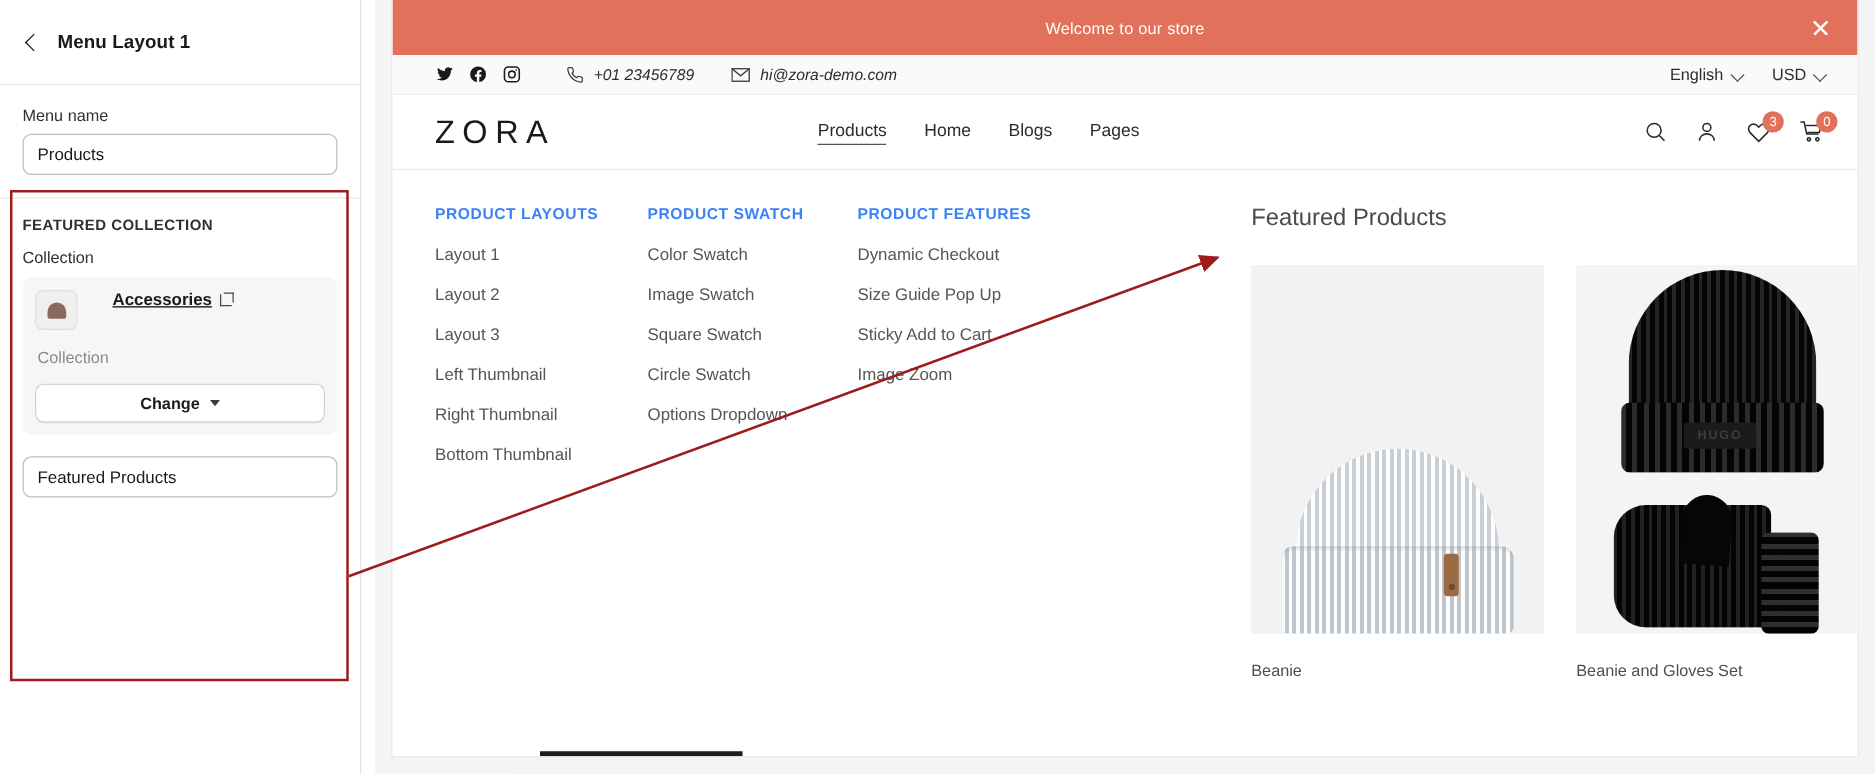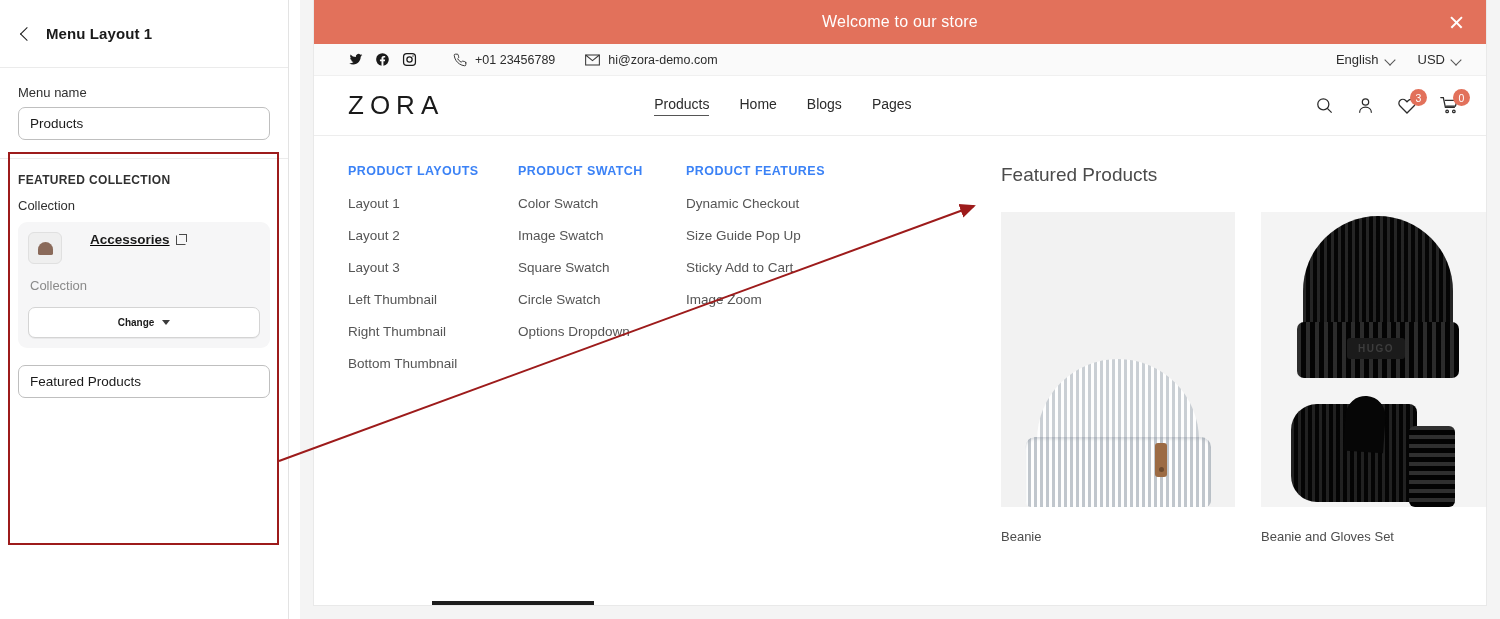--- a/index.html
+++ b/index.html
@@ -92,21 +92,21 @@
   .ext-link-icon::after {
     content:""; position:absolute; right:0; top:0; width:7px; height:7px;
     border-top:1.3px solid #4a4a4a; border-right:1.3px solid #4a4a4a;
   }
   .coll-sub { font-size: 13px; color: #8a8a8a; margin-top: 14px; padding-left: 2px; }
   .change-btn {
     margin-top: 14px; width: 100%; height: 31px;
     background: #ffffff; border: 1px solid #d4d4d4;
     border-radius: 7px; cursor: pointer;
     display: flex; align-items: center; justify-content: center; gap: 8px;
-    font-size: 10px; font-weight: 700; color: #1a1a1a;
+    font-size: 13px; font-weight: 700; color: #1a1a1a;
     font-family: "Liberation Sans", sans-serif;
     box-shadow: 0 1px 0 rgba(0,0,0,.05);
   }
   .caret-down {
     width: 0; height: 0;
     border-left: 4.5px solid transparent;
     border-right: 4.5px solid transparent;
     border-top: 5px solid #3b3b3b;
   }
 
@@ -134,21 +134,21 @@
   .preview-frame {
     position: relative; width: 1172px; height: 605px;
     margin-top: 0; background: #ffffff;
     box-shadow: 0 0 0 1px #e9e9e9;
     overflow: hidden;
   }
 
   .announce-bar {
     position: relative; height: 44px;
     display: flex; align-items: center; justify-content: center;
-    font-size: 16px; color: #ffffff; letter-spacing: .2px;
+    font-size: 13px; color: #ffffff; letter-spacing: .2px;
   }
   .announce-close {
     position: absolute; right: 22px; top: 50%; transform: translateY(-50%);
     width: 15px; height: 15px; cursor: pointer;
   }
   .announce-close::before, .announce-close::after {
     content: ""; position: absolute; left: 0; top: 7px;
     width: 15px; height: 1.6px; background: #fff;
   }
   .announce-close::before { transform: rotate(45deg); }
@@ -156,21 +156,21 @@
 
   .utility-bar {
     height: 32px; background: #fafafa;
     display: flex; align-items: center;
     padding: 0 26px 0 34px;
     border-bottom: 1px solid #f0f0f0;
     font-size: 12.5px; color: #2c2c2c;
   }
   .social-icons { display: flex; align-items: center; gap: 12px; }
   .social-icons svg { display: block; }
-  .contact-group { display: flex; align-items: center; gap: 30px; margin-left: 36px; }
+  .contact-group { display: flex; align-items: center; gap: 30px; margin-left: 36px; font-style: italic; }
   .contact-item { display: flex; align-items: center; gap: 8px; }
   .contact-item svg { display: block; }
   .utility-right { margin-left: auto; display: flex; align-items: center; gap: 24px; }
   .selector { display: flex; align-items: center; gap: 7px; cursor: pointer; font-size: 13px; color: #2c2c2c; }
   .chev-sm {
     width: 8px; height: 8px; position: relative; display:inline-block;
   }
   .chev-sm::before {
     content:""; position:absolute; left:0; top:0;
     width:7px; height:7px;

